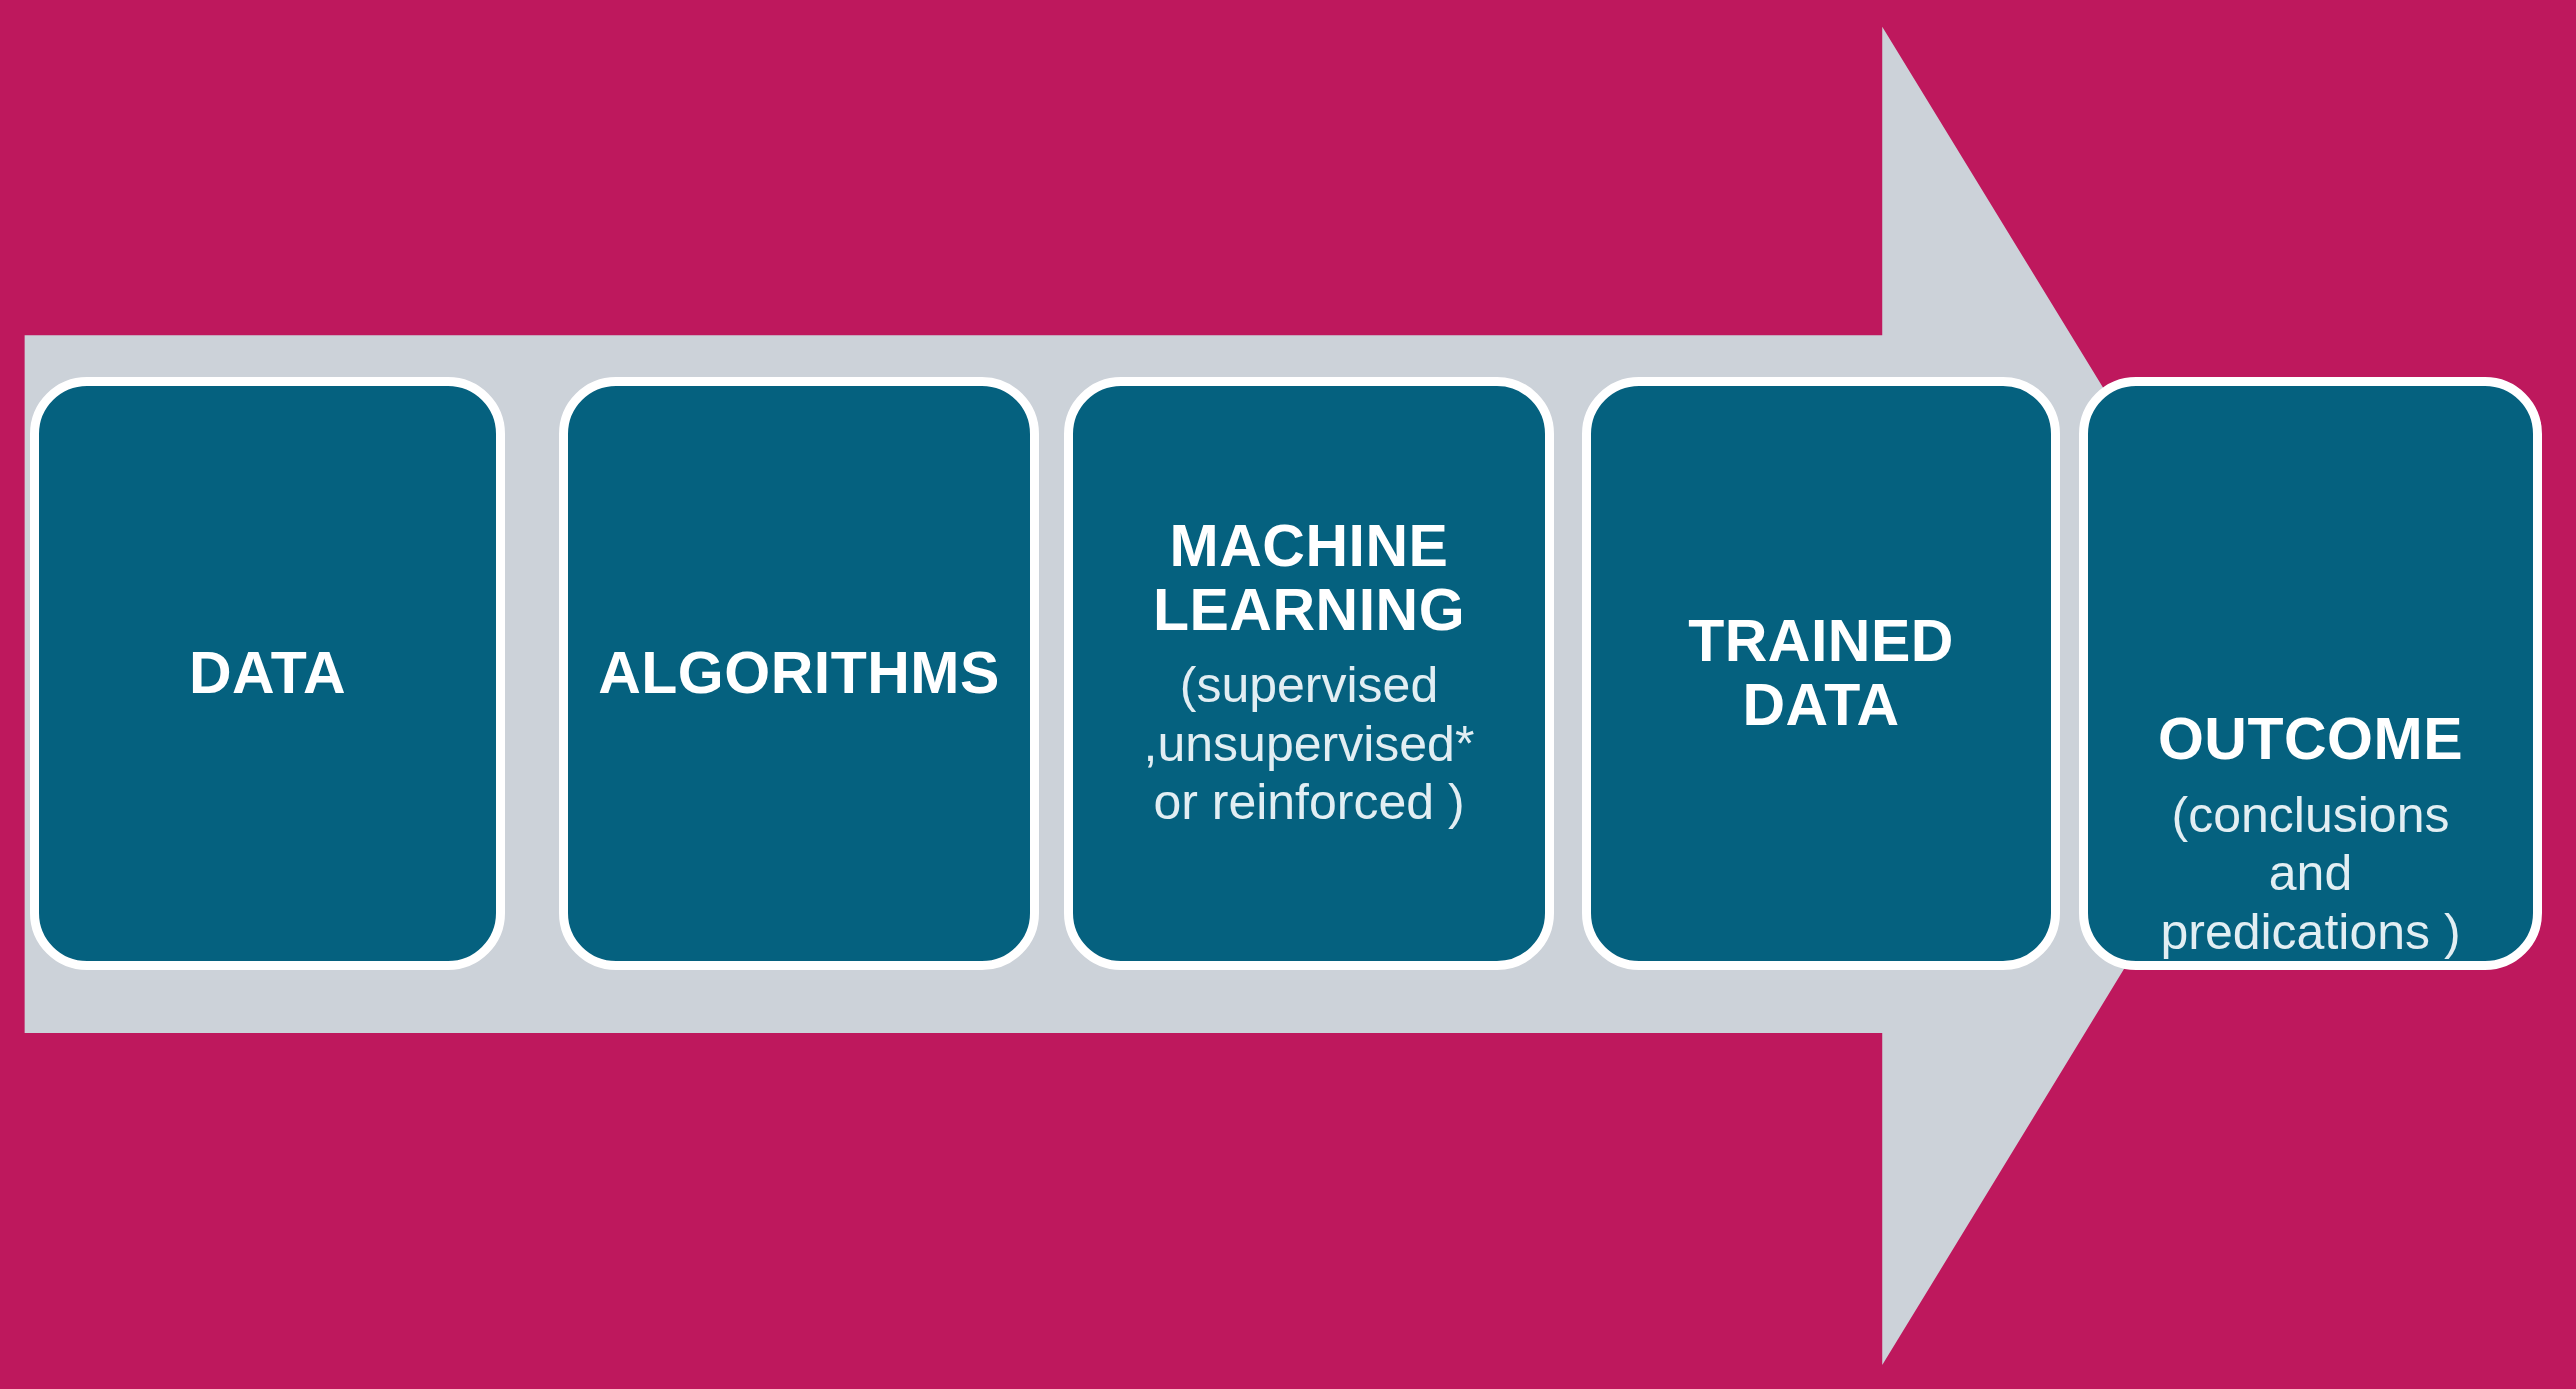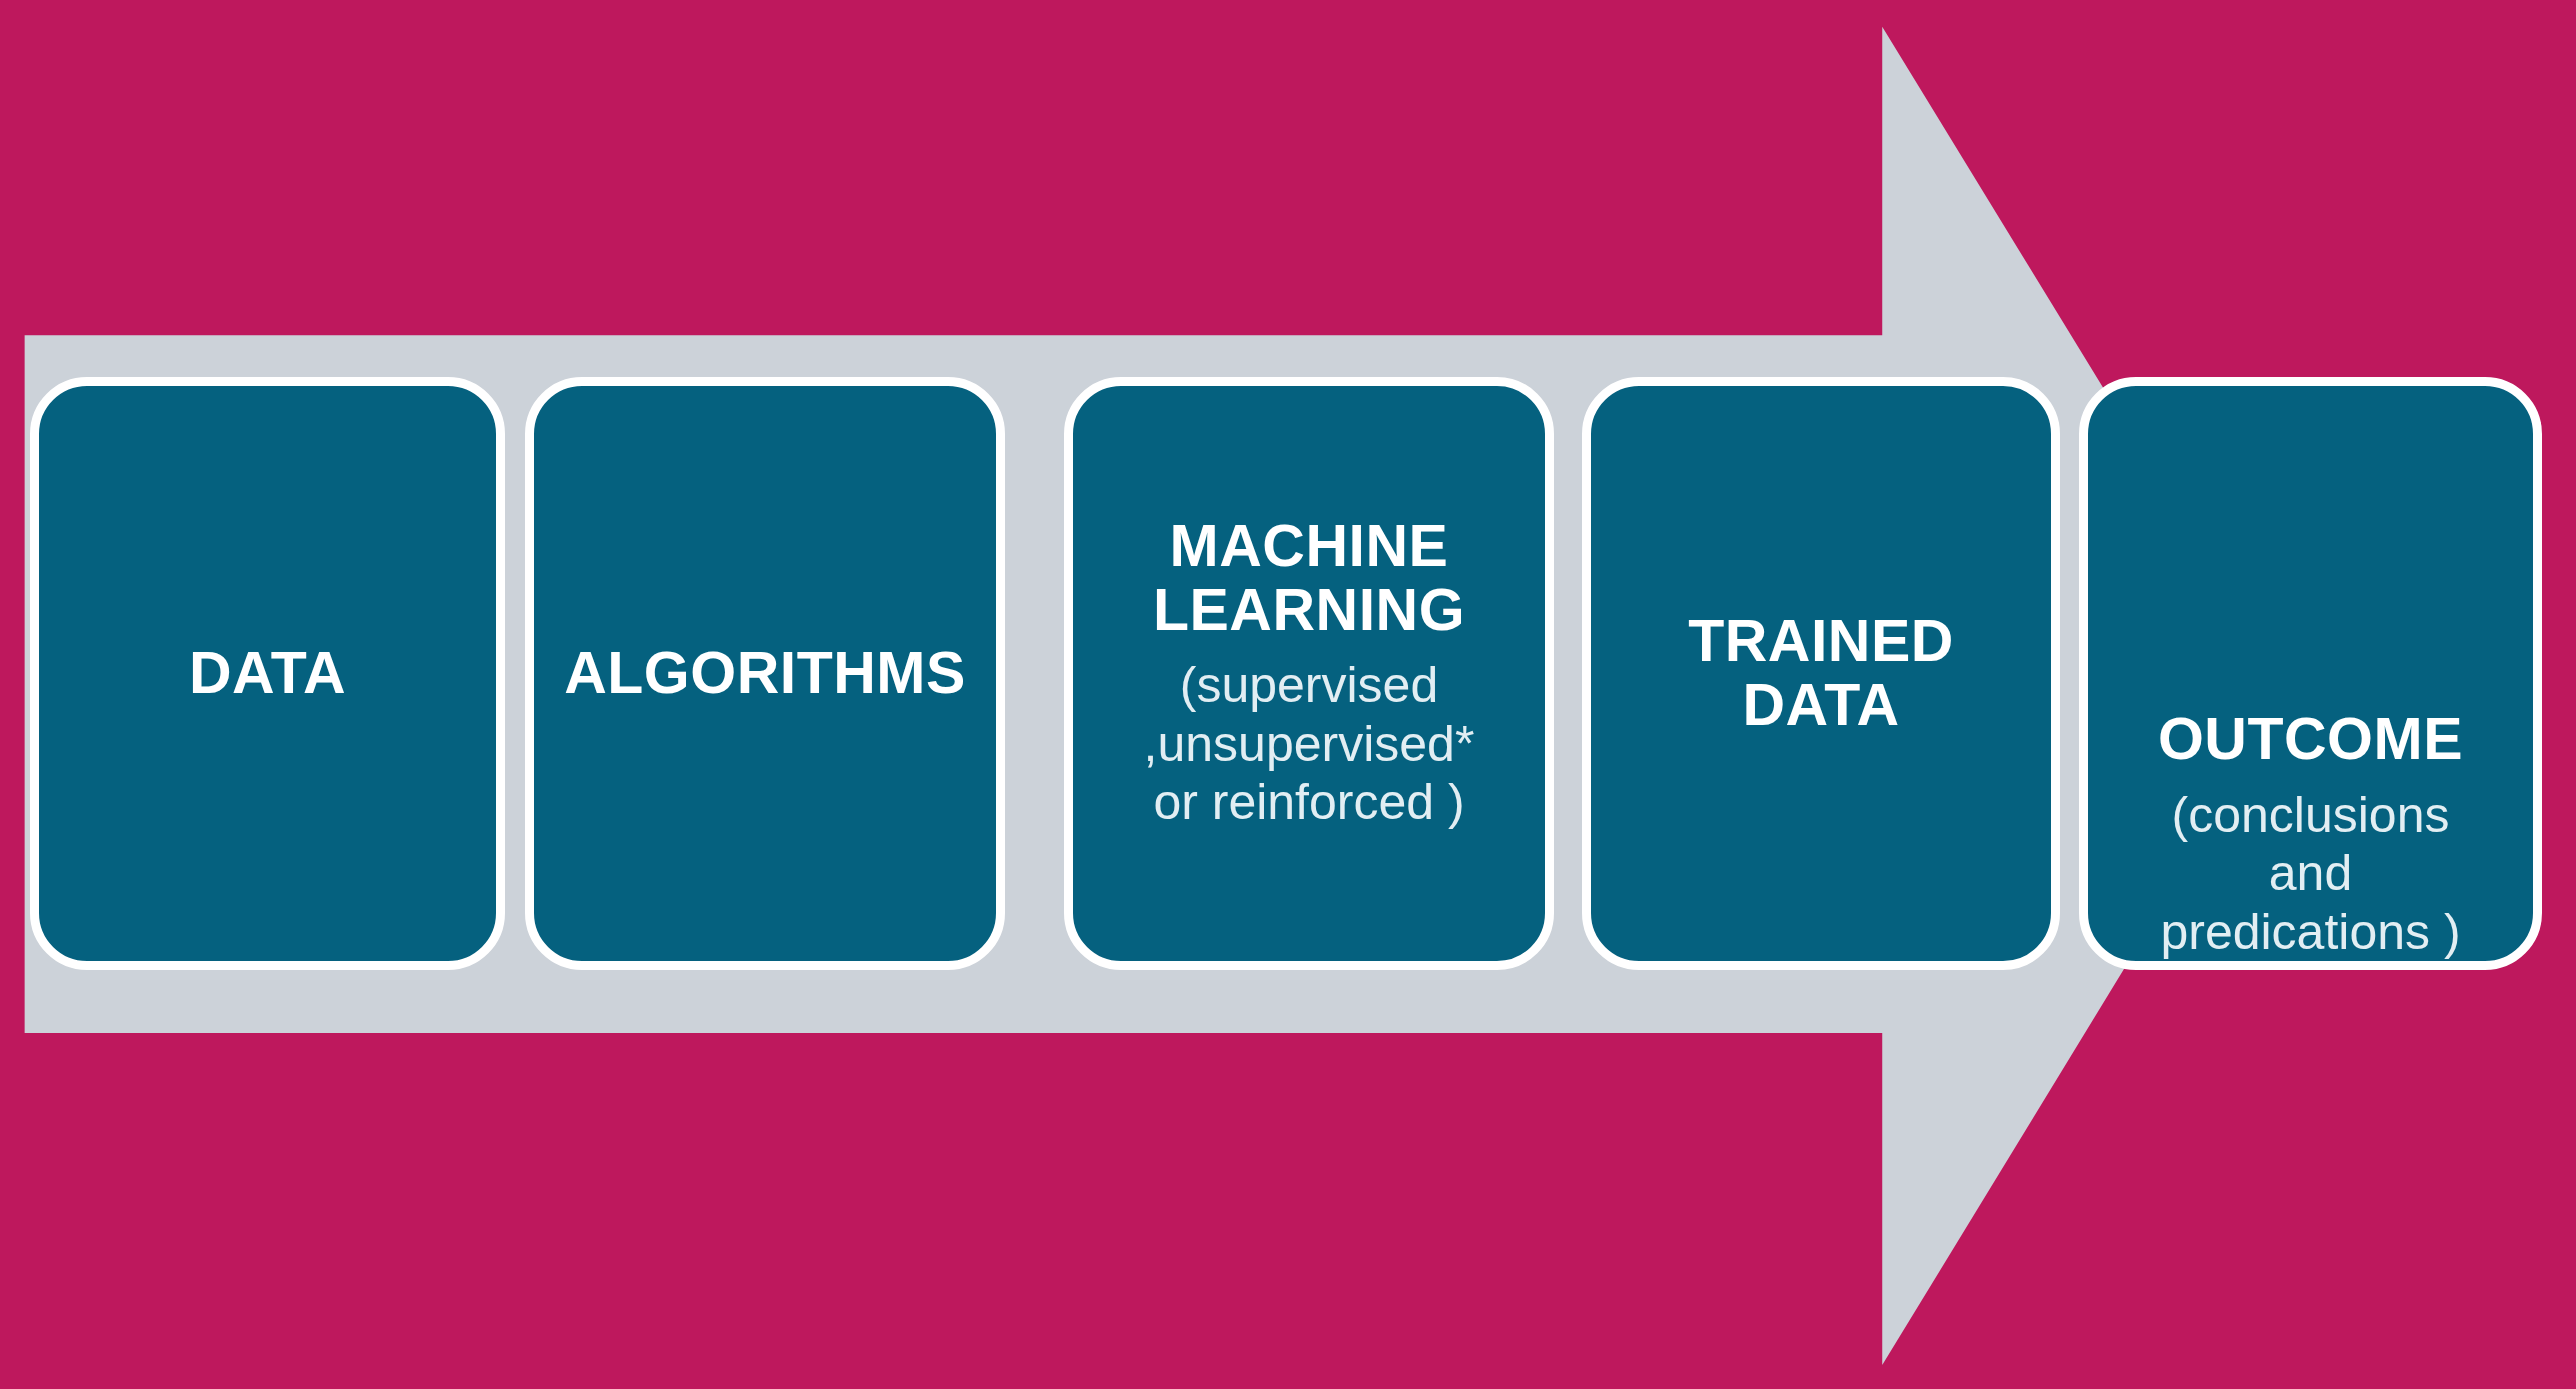--- a/index.html
+++ b/index.html
@@ -75,21 +75,21 @@
   <svg id="arrow-svg" viewBox="0 0 2614 1410" xmlns="http://www.w3.org/2000/svg">
     <polygon points="25,340 1910,340 1910,27 2325,705 1910,1385 1910,1048 25,1048" fill="#CCD2D9"></polygon>
   </svg>
 
   <div id="stage-row">
 
     <div class="stage-box" style="left:30px; width:475px;">
       <div class="stage-title">DATA</div>
     </div>
 
-    <div class="stage-box" style="left:525px; width:480px;">
+    <div class="stage-box" style="left:559px; width:480px;">
       <div class="stage-title">ALGORITHMS</div>
 
     </div>
 
     <div class="stage-box" style="left:1064px; width:490px;">
       <div class="stage-title">MACHINE
 LEARNING</div>
       <div class="stage-sub gap-sm">(supervised
 ,unsupervised*
 or reinforced )</div>

